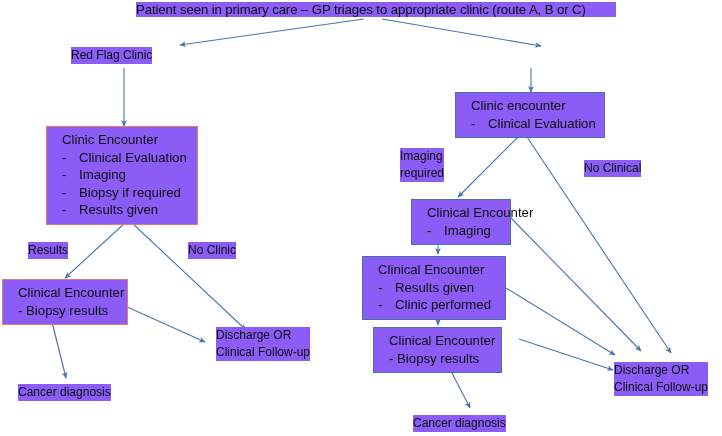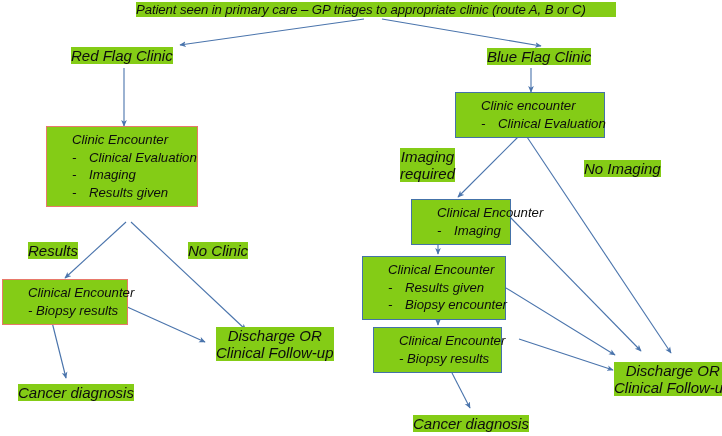--- a/index.html
+++ b/index.html
@@ -19,43 +19,41 @@
     position: absolute;
     left: 0;
     top: 0;
     width: 722px;
     height: 436px;
     pointer-events: none;
   }
   .node {
     position: absolute;
     box-sizing: border-box;
-    background: #84cc16;
+    background: #8b5cf6;
     color: #0d0d0d;
-    font-style: italic;
   }
   .boxnode {
     border: 1.4px solid #4472a8;
-    padding: 4px 6px 5px 25px;
+    padding: 4px 6px 5px 15px;
   }
   .boxnode.red {
     border-color: #e8796a;
   }
   .plain {
     color: #0d0d0d;
     white-space: nowrap;
   }
   .title {
     font-size: 13.2px;
     letter-spacing: -0.1px;
   }
   .lbl {
-    font-size: 15px;
+    font-size: 12px;
     line-height: 17px;
-    text-align: center;
   }
   .boxline {
     font-size: 13.2px;
     line-height: 17.5px;
     white-space: nowrap;
   }
   .bul {
     display: inline-block;
     width: 17px;
   }
@@ -105,29 +103,31 @@
 
     <line x1="452" y1="373" x2="470" y2="408" stroke="#4a74ac" stroke-width="1.1" marker-end="url(#ah)"></line>
 
     <line x1="519" y1="339" x2="613" y2="370" stroke="#4a74ac" stroke-width="1.1" marker-end="url(#ah)"></line>
   </svg>
 
   <div class="node plain title" style="left:136px; top:2px; width:480px;">Patient seen in primary care – GP triages to appropriate clinic  (route A, B or C)</div>
 
   <div class="node plain lbl" style="left:71px; top:47px;">Red Flag Clinic</div>
 
-  <div class="node plain lbl" style="left:487px; top:48px;">Blue Flag Clinic</div>
 
   <div class="node boxnode red" style="left:46px; top:126px; width:152px;">
     <div class="boxline">Clinic Encounter</div>
     <div class="boxline">
       <span class="bul">-</span><span>Clinical Evaluation</span>
     </div>
     <div class="boxline">
       <span class="bul">-</span><span>Imaging</span>
+    </div>
+    <div class="boxline">
+      <span class="bul">-</span><span>Biopsy if required</span>
     </div>
     <div class="boxline">
       <span class="bul">-</span><span>Results given</span>
     </div>
   </div>
 
   <div class="node plain lbl" style="left:28px; top:242px;">Results</div>
 
   <div class="node plain lbl" style="left:188px; top:242px;">No Clinic</div>
 
@@ -151,36 +151,36 @@
     <div class="boxline">
       <span class="bul">-</span><span>Clinical Evaluation</span>
     </div>
   </div>
 
   <div class="node plain lbl" style="left:400px; top:148px;">
     <div>Imaging</div>
     <div>required</div>
   </div>
 
-  <div class="node plain lbl" style="left:584px; top:160px;">No Imaging</div>
+  <div class="node plain lbl" style="left:584px; top:160px;">No Clinical</div>
 
   <div class="node boxnode" style="left:411px; top:199px; width:100px;">
     <div class="boxline">Clinical Encounter</div>
     <div class="boxline">
       <span class="bul">-</span><span>Imaging</span>
     </div>
   </div>
 
   <div class="node boxnode" style="left:362px; top:256px; width:144px;">
     <div class="boxline">Clinical Encounter</div>
     <div class="boxline">
       <span class="bul">-</span><span>Results given</span>
     </div>
     <div class="boxline">
-      <span class="bul">-</span><span>Biopsy encounter</span>
+      <span class="bul">-</span><span>Clinic performed</span>
     </div>
   </div>
 
   <div class="node boxnode" style="left:373px; top:327px; width:129px;">
     <div class="boxline">Clinical Encounter</div>
     <div class="boxline">
       <span class="bulcompact">-</span>
       <span>Biopsy results</span>
     </div>
   </div>

